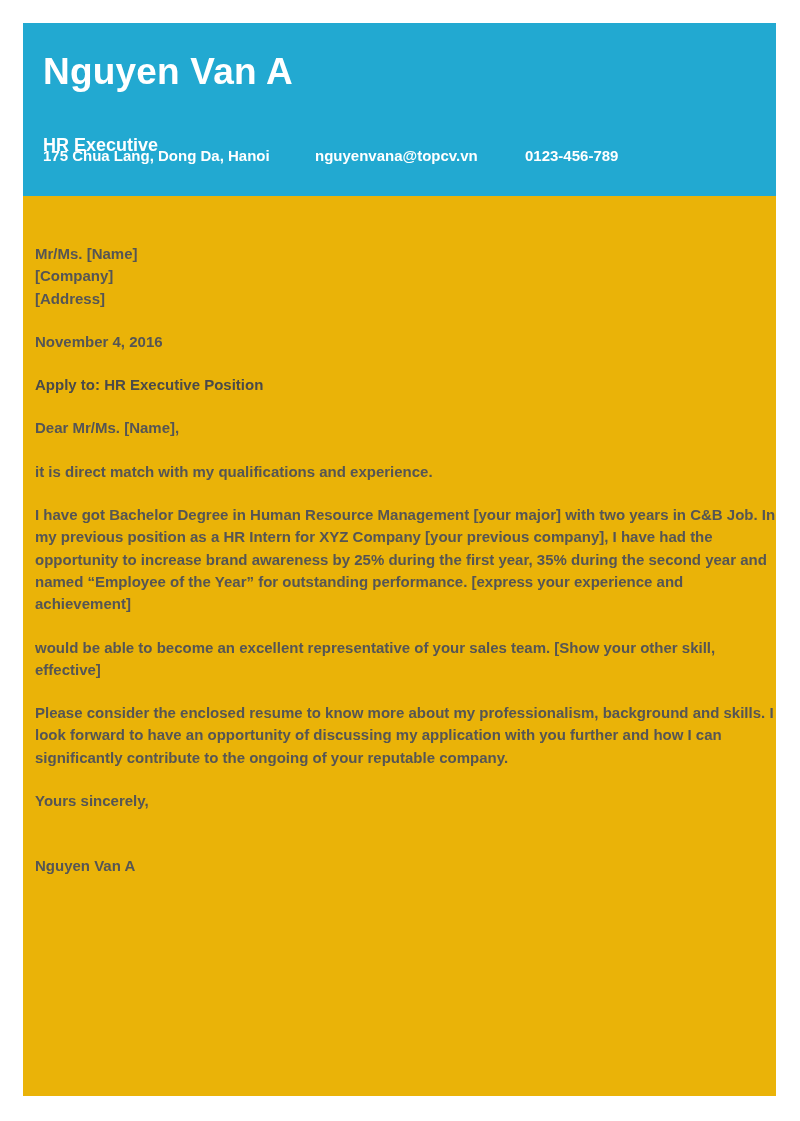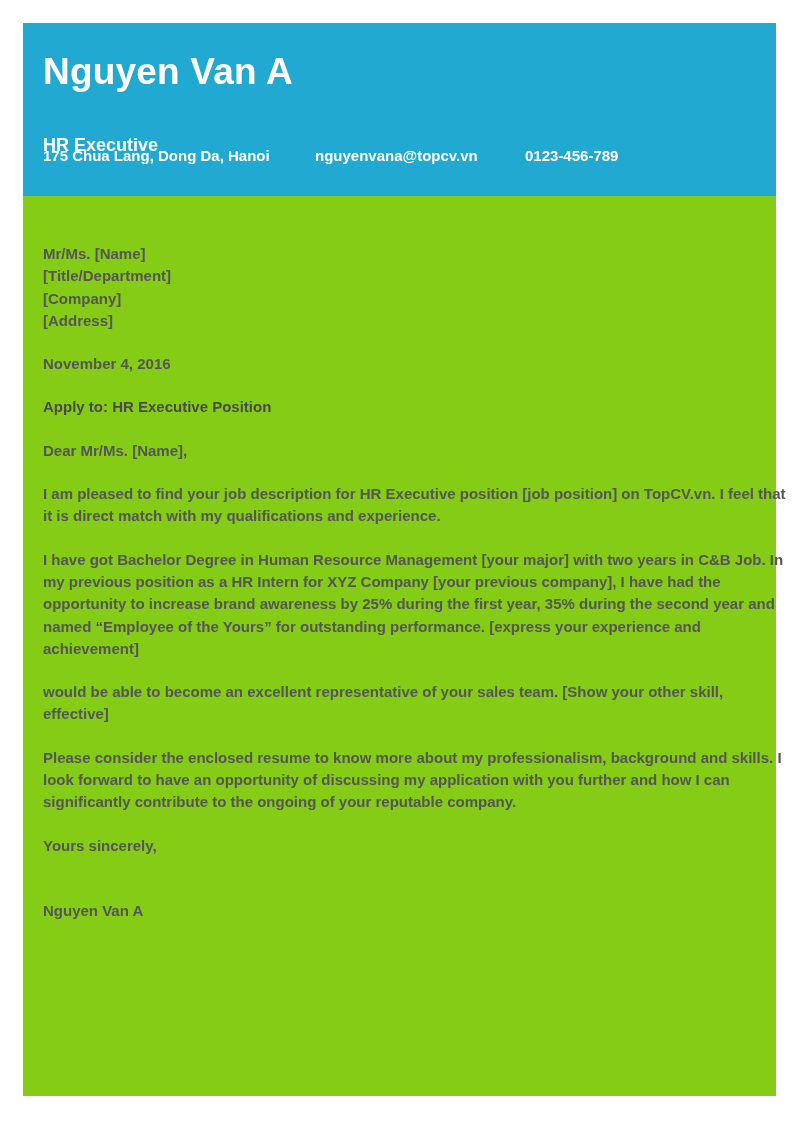--- a/index.html
+++ b/index.html
@@ -13,21 +13,21 @@
       position: relative;
       overflow: hidden;
       font-family: "Liberation Sans", "DejaVu Sans", sans-serif;
     }
     .page {
       position: absolute;
       left: 23px;
       top: 23px;
       width: 753px;
       height: 1073px;
-      background: #84cc16;
+      background: #eab308;
     }
     .header {
       position: absolute;
       left: 0;
       top: 0;
       width: 753px;
       height: 173px;
       background: #22a9d1;
       color: #ffffff;
     }
@@ -59,21 +59,21 @@
       font-weight: bold;
       line-height: 18px;
       white-space: nowrap;
     }
     .contact.address { left: 20px; }
     .contact.email { left: 292px; text-align: right; }
     .contact.phone { left: 502px; }
 
     .body {
       position: absolute;
-      left: 20px;
+      left: 12px;
       top: 220px;
       width: 715px;
       color: #555555;
       font-size: 15px;
       line-height: 22.3px;
       font-weight: bold;
     }
     .body .line {
       display: block;
       white-space: nowrap;
@@ -97,41 +97,39 @@
     <h1 class="name">Nguyen Van A</h1>
     <div class="job-title">HR Executive</div>
     <div class="contact address">175 Chua Lang, Dong Da, Hanoi</div>
     <div class="contact email">nguyenvana@topcv.vn</div>
     <div class="contact phone">0123-456-789</div>
   </div>
 
   <div class="body">
     <div class="block">
       <span class="line">Mr/Ms. [Name]</span>
-      <span class="line">[Title/Department]</span>
       <span class="line">[Company]</span>
       <span class="line">[Address]</span>
     </div>
 
     <div class="block">November 4, 2016</div>
 
     <div class="block subject">Apply to: HR Executive Position</div>
 
     <div class="block">Dear Mr/Ms. [Name],</div>
 
     <div class="para">
-      <span class="line">I am pleased to find your job description for HR Executive position [job position] on TopCV.vn. I feel that</span>
       <span class="line">it is direct match with my qualifications and experience.</span>
     </div>
 
     <div class="para">
       <span class="line">I have got Bachelor Degree in Human Resource Management [your major] with two years in C&amp;B Job.  In</span>
       <span class="line">my previous position as a HR Intern for XYZ Company [your previous company], I have had the</span>
       <span class="line">opportunity to increase brand awareness by 25% during the first year, 35% during the second year and</span>
-      <span class="line">named “Employee of the Yours” for outstanding performance. [express your experience and</span>
+      <span class="line">named “Employee of the Year” for outstanding performance. [express your experience and</span>
       <span class="line">achievement]</span>
     </div>
 
     <div class="para">
       <span class="line">would be able to become an excellent representative of your sales team. [Show your other skill,</span>
       <span class="line">effective]</span>
     </div>
 
     <div class="para">
       <span class="line">Please consider the enclosed resume to know more about my professionalism, background and skills. I</span>

